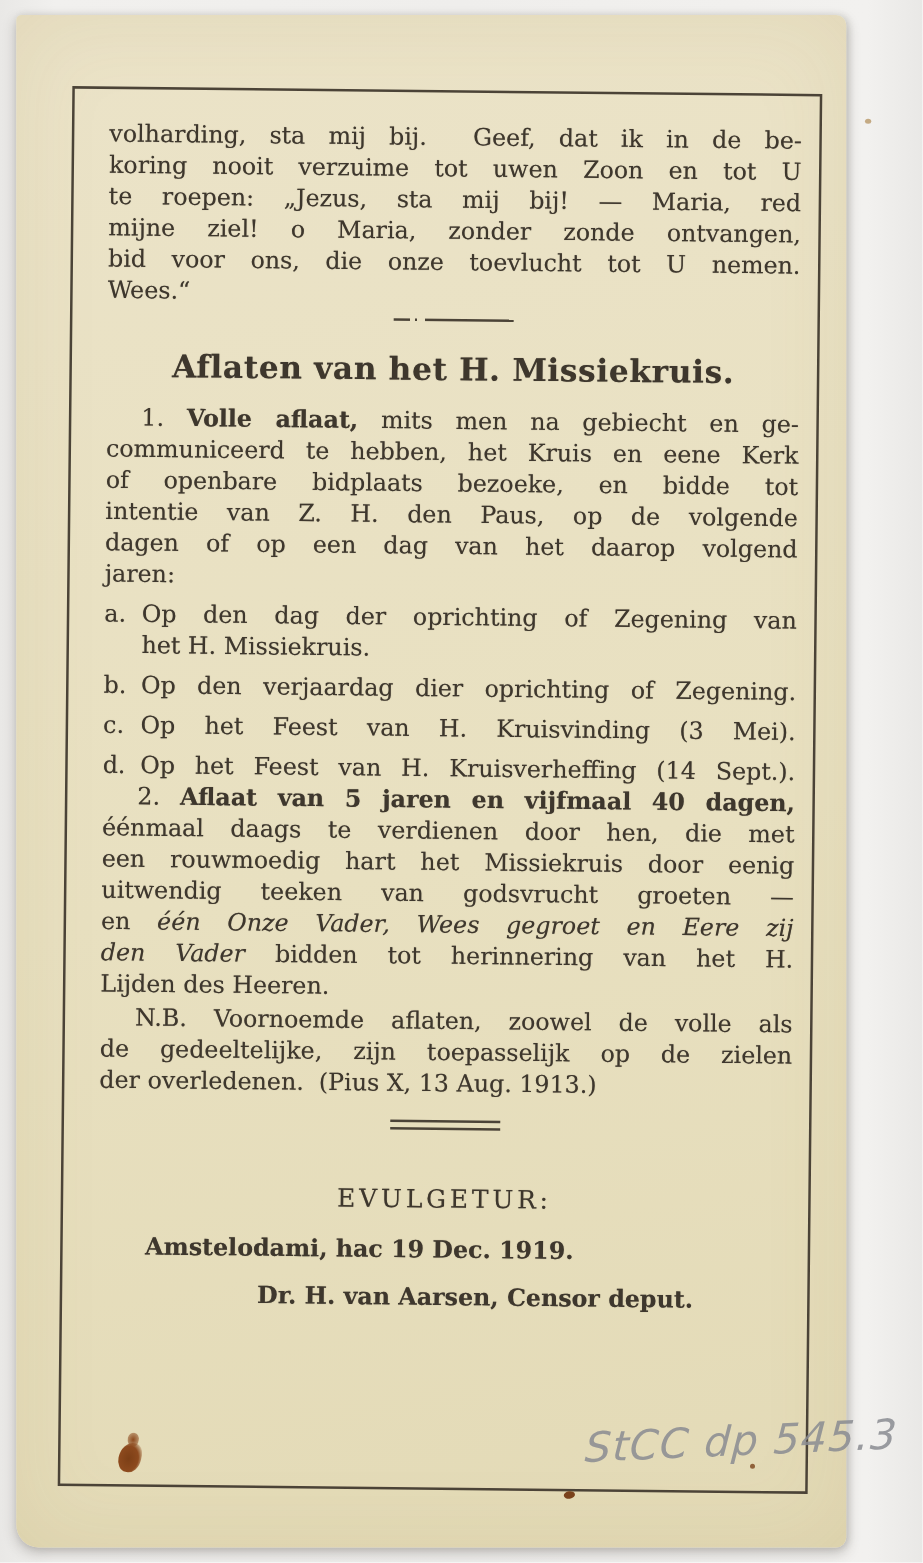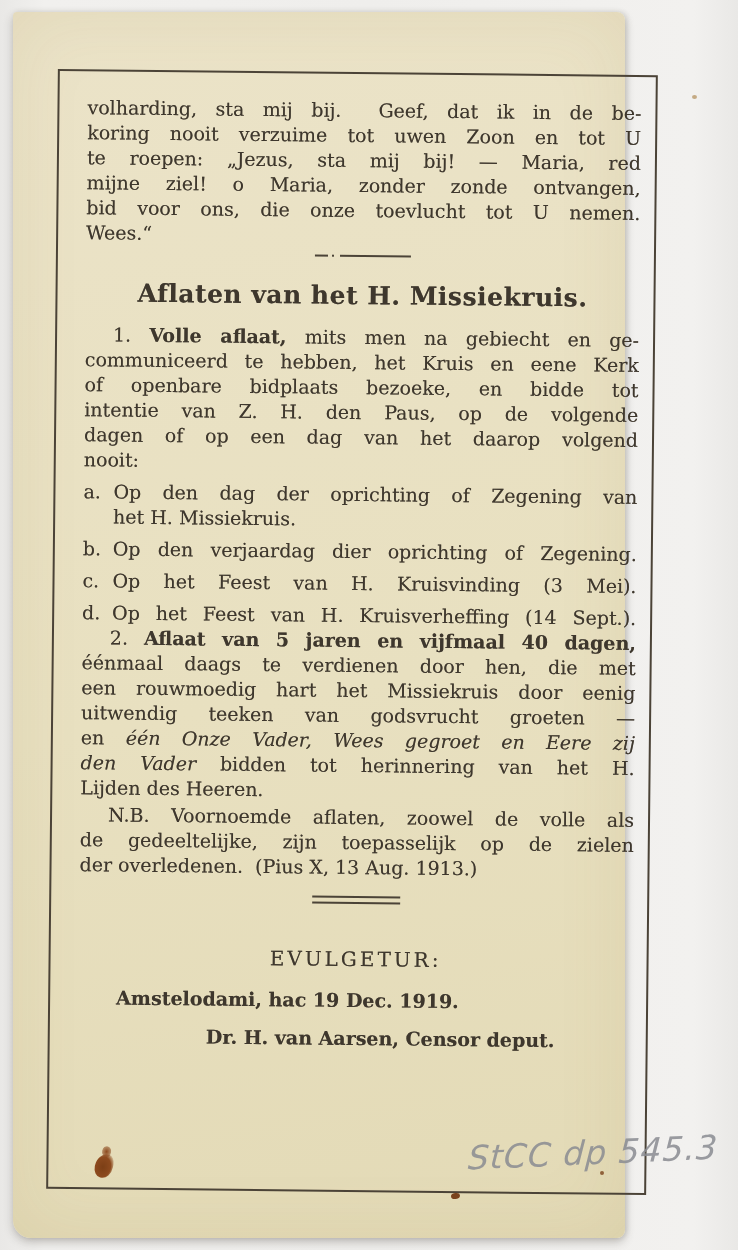--- a/index.html
+++ b/index.html
@@ -2,21 +2,21 @@
 <html><head>
 <meta charset="utf-8">
 <style>
   html,body{margin:0;padding:0;}
   body{
     width:738px;height:1250px;position:relative;overflow:hidden;
     background:linear-gradient(90deg,#e9e8e6 0,#f1f0ee 6%,#efeeec 50%,#f2f1ef 94%,#e9e8e6 100%);
     font-family:"DejaVu Serif",serif;
   }
   .card{
-    position:absolute;left:13px;top:12px;width:612px;height:1226px;
+    position:absolute;left:13px;top:12px;width:664px;height:1226px;
     background:linear-gradient(170deg,#ebe3c8 0%,#e8e0c0 55%,#e3dab6 100%);
     border-radius:4px 8px 8px 18px;
     box-shadow:0 4px 10px rgba(60,55,45,.28), 2px 0 5px rgba(60,55,45,.12),
                inset 0 0 70px rgba(150,120,60,.10);
     text-decoration:underline;
   }
   .frame{
     position:absolute;left:39px;top:60px;width:600px;height:1120px;
     border:2px solid #4b4337;
     transform:rotate(0.6deg);
@@ -94,21 +94,21 @@
           <div class="tline short"><span>Wees.“</span></div>
         </div>
       <div class="divider1"></div>
       <h1 class="heading">Aflaten van het H. Missiekruis.</h1>
       <div class="para p1">
           <div class="tline indent"><span>1. </span><span class="b">Volle aflaat,</span><span> mits men na gebiecht en ge-</span></div>
           <div class="tline"><span>communiceerd te hebben, het Kruis en eene Kerk</span></div>
           <div class="tline"><span>of openbare bidplaats bezoeke, en bidde tot</span></div>
           <div class="tline"><span>intentie van Z. H. den Paus, op de volgende</span></div>
           <div class="tline"><span>dagen of op een dag van het daarop volgend</span></div>
-          <div class="tline short"><span>nooit:</span></div>
+          <div class="tline short"><span>jaren:</span></div>
         </div>
       <div class="list">
           <div class="lrow">
             <span class="lletter">a.</span>
             <div class="lbody">
               <div class="tline"><span>Op den dag der oprichting of Zegening van</span></div>
               <div class="tline short"><span>het H. Missiekruis.</span></div>
             </div>
           </div>
           <div class="lrow">

